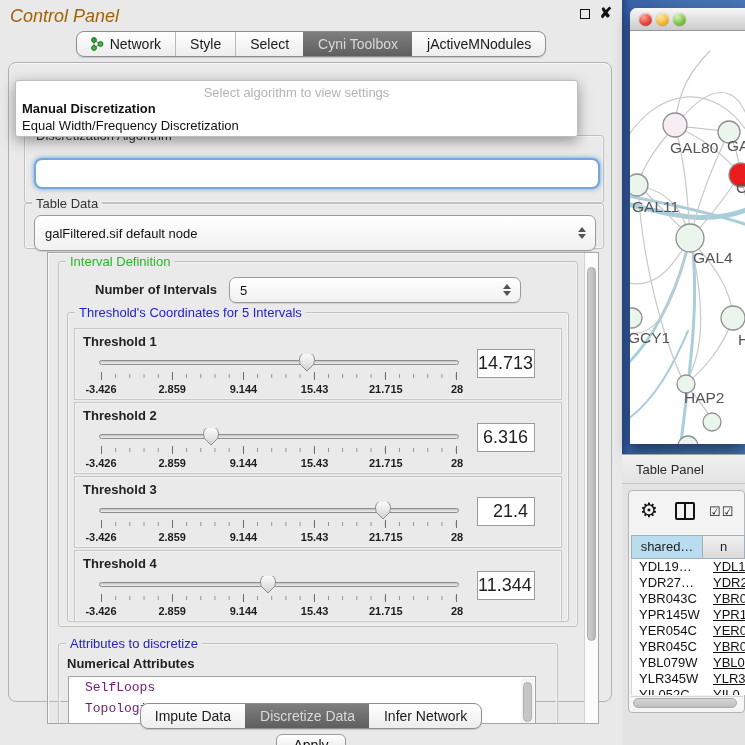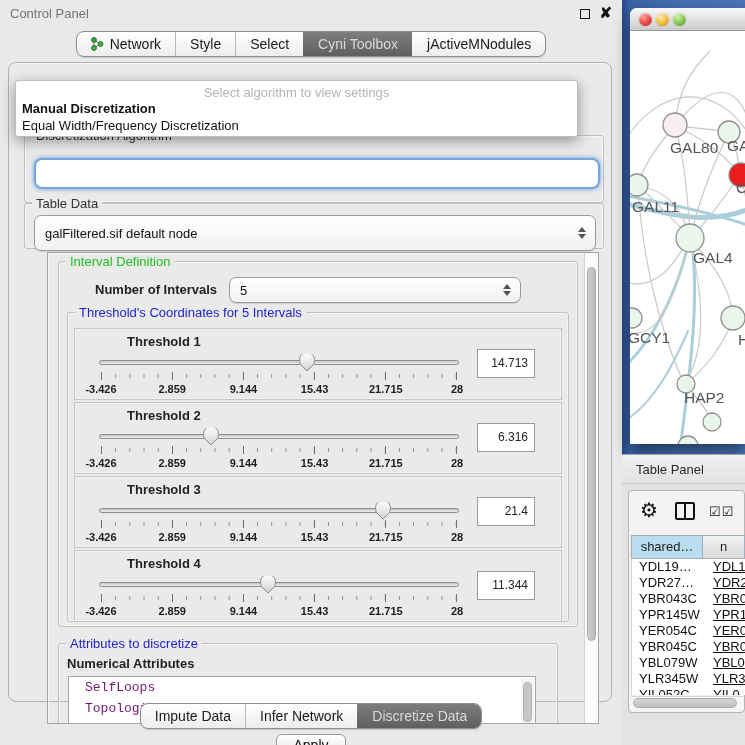--- a/index.html
+++ b/index.html
@@ -3,21 +3,21 @@
 <meta charset="utf-8">
 <style>
   * { margin:0; padding:0; box-sizing:border-box; }
   html,body { width:745px; height:745px; overflow:hidden; background:#e6e6e6;
     font-family:"Liberation Sans", sans-serif; color:#222; }
   #stage { position:relative; width:745px; height:745px; }
 
   
   #control-panel { position:absolute; left:0; top:0; width:622px; height:745px; background:#e9e9e9; }
   .titlebar { position:absolute; left:0; top:0; width:622px; height:26px; }
-  .titlebar .tb-text { position:absolute; left:10px; top:6px; font-size:13px; color:#737373; }
+  .titlebar .tb-text { position:absolute; left:10px; top:6px; font-size:18px; color:#a16207;font-style:italic; }
   .float-ic { position:absolute; right:32px; top:9px; width:10px; height:10px; border:1.5px solid #111; }
   .close-ic { position:absolute; right:10px; top:4px; font-size:15px; font-weight:bold; color:#111; }
 
   .segbar { position:absolute; left:0; width:622px; display:flex; justify-content:center; }
   #top-tabs { top:31px; }
   #bottom-tabs { top:703px; }
   .segctl { display:inline-flex; border:1px solid #8e8e8e; border-radius:8px; overflow:hidden;
     background:linear-gradient(#ffffff,#ededed); box-shadow:0 1px 1px rgba(0,0,0,.15); height:26px; }
   .seg-item { display:flex; align-items:center; gap:6px; padding:8px 14px; font-size:14px; color:#1a1a1a;
     white-space:nowrap; cursor:default; }
@@ -64,38 +64,38 @@
   #vscroll .thumb { position:absolute; left:2px; top:14px; width:9px; height:374px; border-radius:5px;
     background:linear-gradient(to right,#cfcfcf,#b9b9b9); border:1px solid #ababab; }
 
   #interval-group { left:10px; top:8px; width:520px; height:366px; }
   #noi-label { position:absolute; left:36px; top:20px; font-size:13px; font-weight:bold; }
   #noi-combo { left:170px; top:15px; width:292px; height:26px; }
   #thr-group { left:8px; top:50px; width:502px; height:310px; }
 
   .thr-panel { position:absolute; left:6px; width:488px; height:72px; border:1px solid #c6c6c6;
     box-shadow:inset 0 0 0 1px #f2f2f2; background:#eaeaea; }
-  .t-title { position:absolute; left:8px; top:5px; font-size:13px; font-weight:bold;margin-left:44px; }
+  .t-title { position:absolute; left:8px; top:5px; font-size:13px; font-weight:bold; }
   .slider { position:absolute; left:24px; top:24px; width:360px; height:46px; }
   .track { position:absolute; left:0; right:0; top:7px; height:5px; border:1px solid #8d8d8d;
     border-radius:3px; background:linear-gradient(#c3c3c3,#f0f0f0); }
   .thumb-svg { position:absolute; top:1px; }
   .ticks { position:absolute; left:2px; right:2px; top:19px; height:8px; }
   .tk-minor { position:absolute; left:0; right:0; top:2px; height:4px;
     background-image:linear-gradient(to right,#8f8f8f 1px,transparent 1px);
     background-size:calc((100% - 1px)/25) 100%; }
   .tk-major { position:absolute; left:0; right:0; top:0; height:8px;
     background-image:linear-gradient(to right,#6f6f6f 1px,transparent 1px);
     background-size:calc((100% - 1px)/5) 100%; }
   .tk-major::after { content:""; position:absolute; right:0; top:0; width:1px; height:8px; background:#6f6f6f; }
   .tick-labels { position:absolute; left:2px; right:2px; top:30px; height:12px;
     font-size:11px; font-weight:600; color:#1d1d1d; }
   .tick-labels span { position:absolute; transform:translateX(-50%); white-space:nowrap; }
   .t-value { position:absolute; left:402px; top:20px; width:58px; height:29px; background:#fff;
-    border:1px solid #9a9a9a; font-size:12px; text-align:right; line-height:27px; padding-right:6px; }
+    border:1px solid #9a9a9a; font-size:18px; text-align:right; line-height:27px; padding-right:6px; }
 
   #attr-group { left:10px; top:390px; width:500px; height:112px; }
   #attr-title { position:absolute; left:8px; top:12px; font-size:13px; font-weight:bold; }
   #attr-list { position:absolute; left:9px; top:32px; width:468px; height:76px; background:#fff;
     border:1px solid #a5a5a5; overflow:hidden; font-size:13px; }
   #attr-list .li { padding:2px 0 2px 16px; line-height:17px; color:#701a75;font-family:Liberation Mono, monospace; }
   #attr-scroll { position:absolute; right:1px; top:1px; width:13px; height:74px; background:#f4f4f4; }
   #attr-scroll .thumb { position:absolute; left:2px; top:4px; width:9px; height:40px; border-radius:5px;
     background:#c6c6c6; border:1px solid #b0b0b0; }
 
@@ -347,25 +347,25 @@
       <div class="p-placeholder">Select algorithm to view settings</div>
       <div class="p-opt b">Manual Discretization</div>
       <div class="p-opt r">Equal Width/Frequency Discretization</div>
     </div>
 
     <div class="segbar" id="bottom-tabs">
       <div class="segctl" id="bottom-segctl">
           <div class="seg-item">
             <span>Impute Data</span>
           </div>
-          <div class="seg-item">
-            <span>Infer Network</span>
-          </div>
           <div class="seg-item selected">
             <span>Discretize Data</span>
+          </div>
+          <div class="seg-item">
+            <span>Infer Network</span>
           </div>
         </div>
     </div>
   </div>
 
   <div id="net-area">
     <div id="mac-window">
       <div id="mac-titlebar">
         <span class="light red"></span>
         <span class="light yellow"></span>

